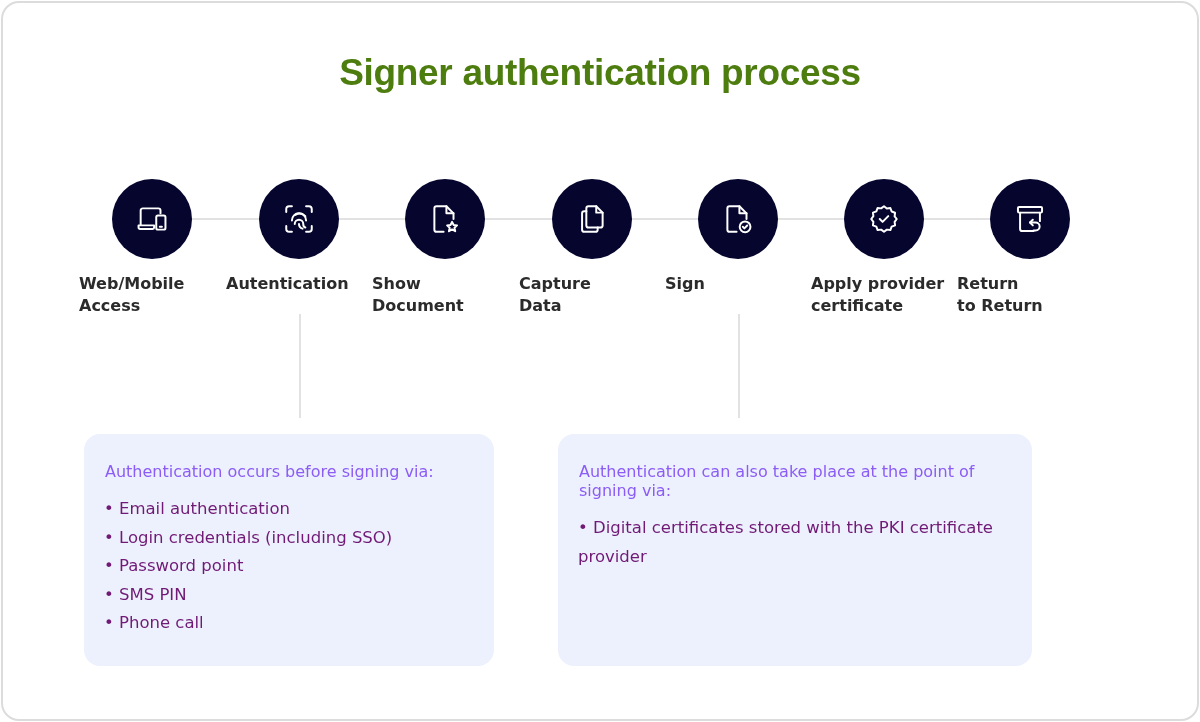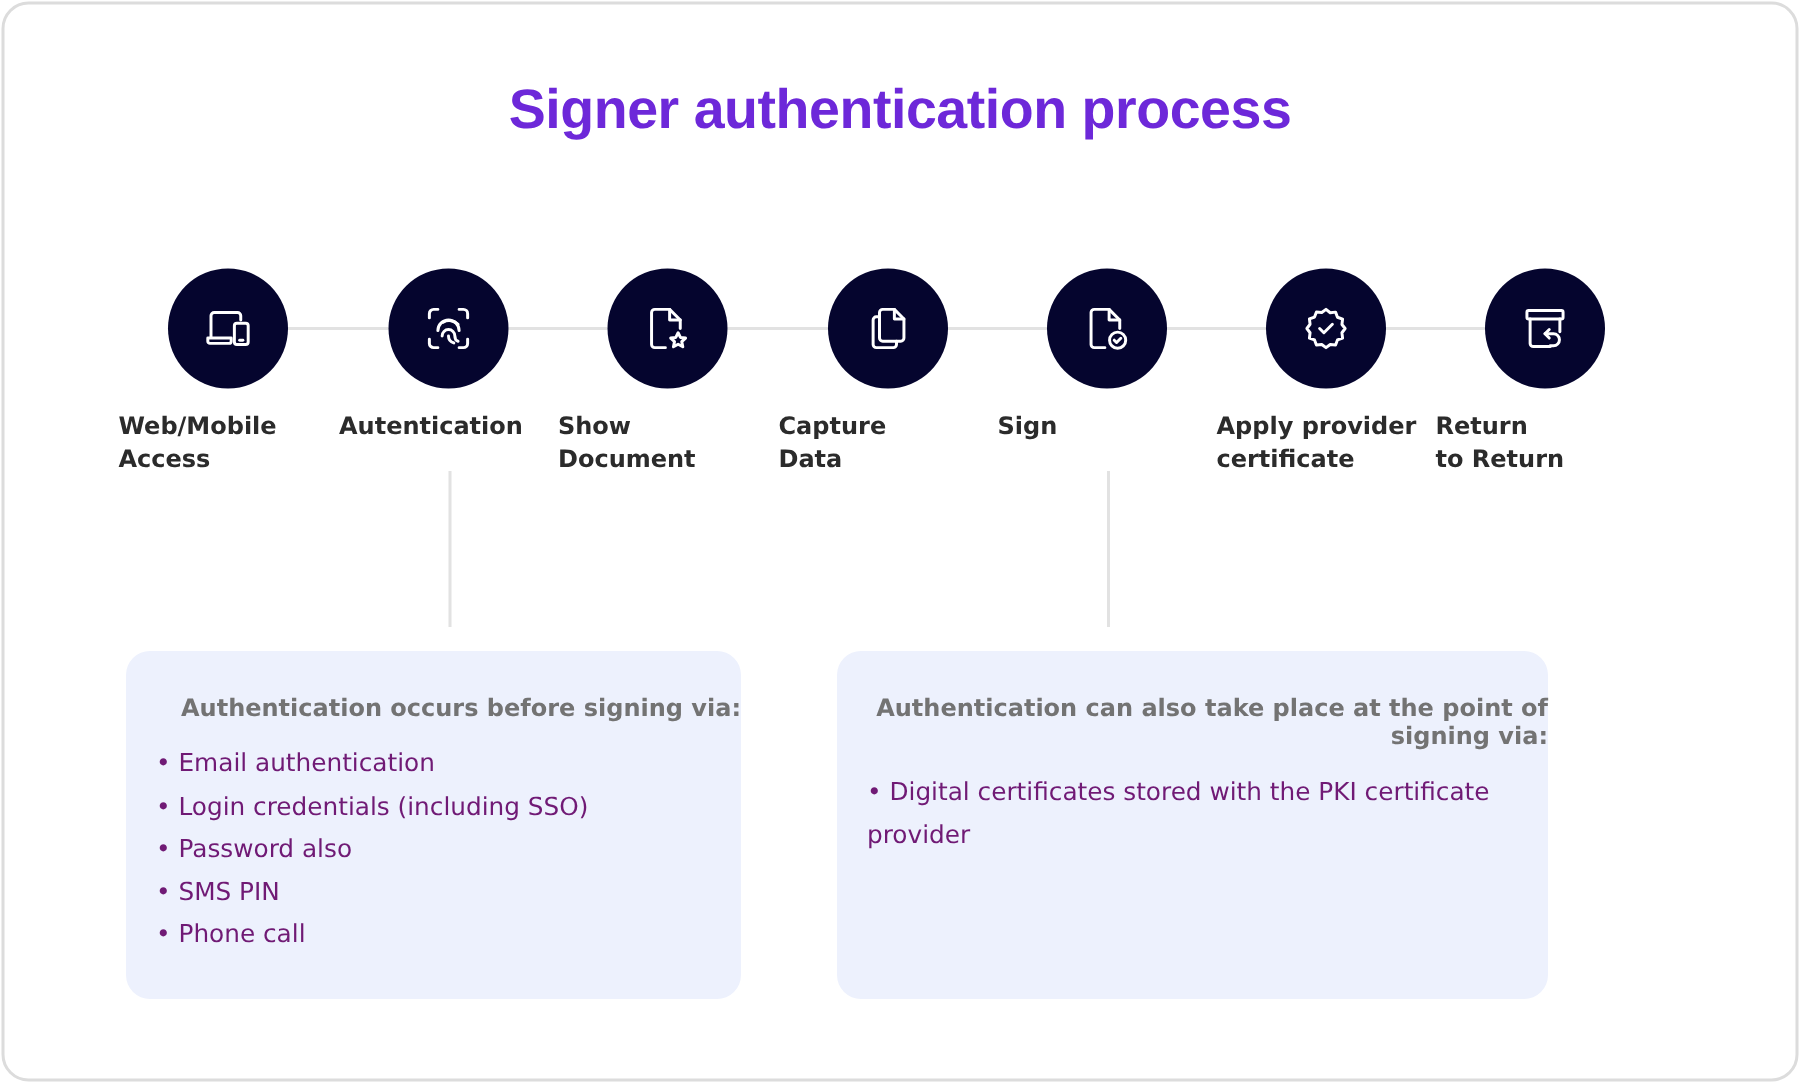--- a/index.html
+++ b/index.html
@@ -2,30 +2,30 @@
 <html><head>
   <meta charset="utf-8">
   <style>
     html, body { margin: 0; padding: 0; background: #ffffff; }
     body { width: 1200px; height: 722px; position: relative; overflow: hidden;
            font-family: "DejaVu Sans", sans-serif; color: #2b2b2b; }
     .frame { position: absolute; left: 1px; top: 1px; width: 1194px; height: 716px;
              border: 2px solid #dcdcdc; border-radius: 18px; background: #ffffff; }
     .title { position: absolute; left: 0; top: 52px; width: 1200px; text-align: center;
              font-family: "Liberation Sans", sans-serif; font-weight: 700; font-size: 37px;
-             letter-spacing: -0.3px; color: #6d28d9; }
+             letter-spacing: -0.3px; color: #4d7c0f; }
     .hline { position: absolute; top: 218px; height: 2px; background: #e2e2e2; }
     .vline { position: absolute; top: 314px; width: 2px; height: 104px; background: #e2e2e2; }
     .step { position: absolute; top: 179px; width: 146px; margin-left: -73px; text-align: left; }
     .circle { width: 80px; height: 80px; border-radius: 50%; background: #05052e;
               margin: 0 auto; display: flex; align-items: center; justify-content: center; }
     .circle svg { width: 34px; height: 34px; }
     .label { margin-top: 14px; font-weight: 700; font-size: 16px; line-height: 22px; color: #2b2b2b; }
     .box { position: absolute; top: 434px; height: 232px; background: #edf1fd; border-radius: 16px; }
-    .box h3 { margin: 28px 0 0 21px; font-size: 16px; font-weight: 700; color: #737373; text-align: right; }
+    .box h3 { margin: 28px 0 0 21px; font-size: 16px; font-weight: 400; color: #8b5cf6; }
     .box ul { list-style: none; margin: 14px 0 0 20px; padding: 0; }
     .box li { font-size: 16.5px; line-height: 28.5px; color: #701a75; }
     .box li::before { content: "• "; }
   </style>
 </head>
 <body>
 
 <div class="frame"></div>
 
 <div class="title">Signer authentication process</div>
@@ -144,21 +144,21 @@
     <div>Return</div>
     <div>to Return</div>
   </div>
 </div>
 
 <div class="box" style="left:84px;width:410px">
   <h3>Authentication occurs before signing via:</h3>
   <ul>
     <li>Email authentication</li>
     <li>Login credentials (including SSO)</li>
-    <li>Password also</li>
+    <li>Password point</li>
     <li>SMS PIN</li>
     <li>Phone call</li>
   </ul>
 </div>
 
 <div class="box" style="left:558px;width:474px">
   <h3>Authentication can also take place at the point of signing via:</h3>
   <ul>
     <li>Digital certificates stored with the PKI certificate provider</li>
   </ul>

